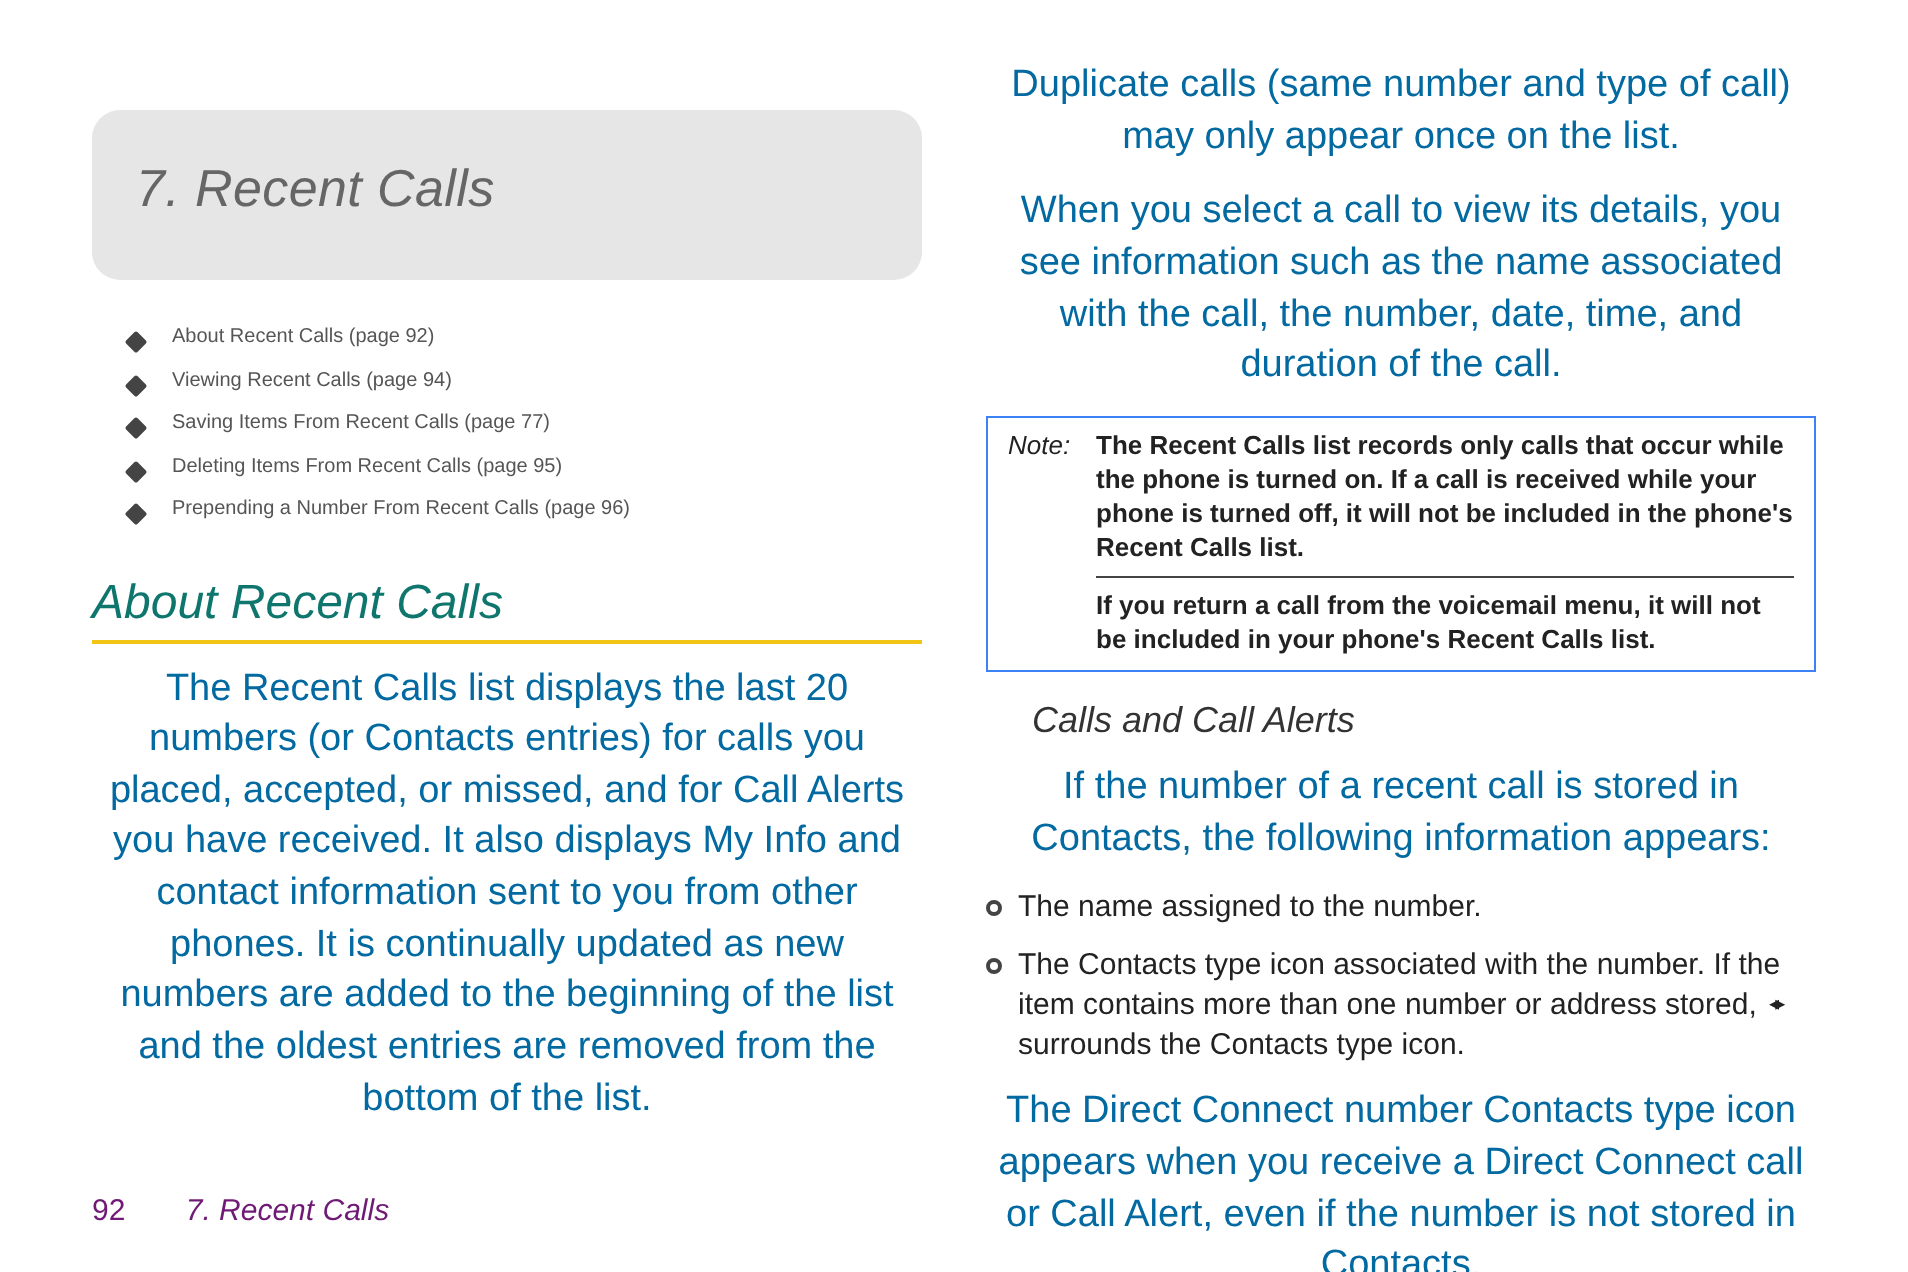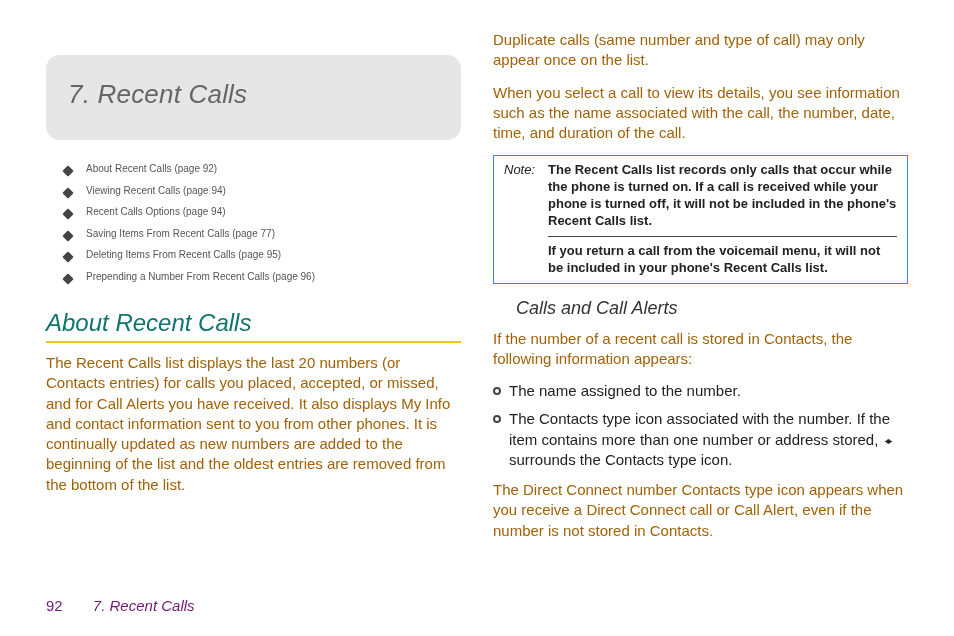--- a/index.html
+++ b/index.html
@@ -54,24 +54,25 @@
     font-weight: normal;
     color: #0f766e;
     margin-bottom: 4px;
   }
   .rule {
     height: 2px;
     background: #f0c516;
     margin-bottom: 10px;
   }
   p.body {
-    font-size: 15px;
+    font-size: 19px;
     line-height: 1.35;
     margin-bottom: 12px;
-    color: #a16207;
+    color: #0369a1;
+    text-align: center;
   }
   h3.sub-h {
     font-size: 18px;
     font-style: italic;
     font-weight: normal;
     color: #333;
     margin-top: 4px;
     margin-bottom: 10px;
     margin-left: 23px;
   }
@@ -148,24 +149,20 @@
     </div>
 
     <ul class="toc">
       <li>
           <span class="diamond"></span>
           <span>About Recent Calls (page 92)</span>
         </li>
       <li>
           <span class="diamond"></span>
           <span>Viewing Recent Calls (page 94)</span>
-        </li>
-      <li>
-          <span class="diamond"></span>
-          <span>Recent Calls Options (page 94)</span>
         </li>
       <li>
           <span class="diamond"></span>
           <span>Saving Items From Recent Calls (page 77)</span>
         </li>
       <li>
           <span class="diamond"></span>
           <span>Deleting Items From Recent Calls (page 95)</span>
         </li>
       <li>

